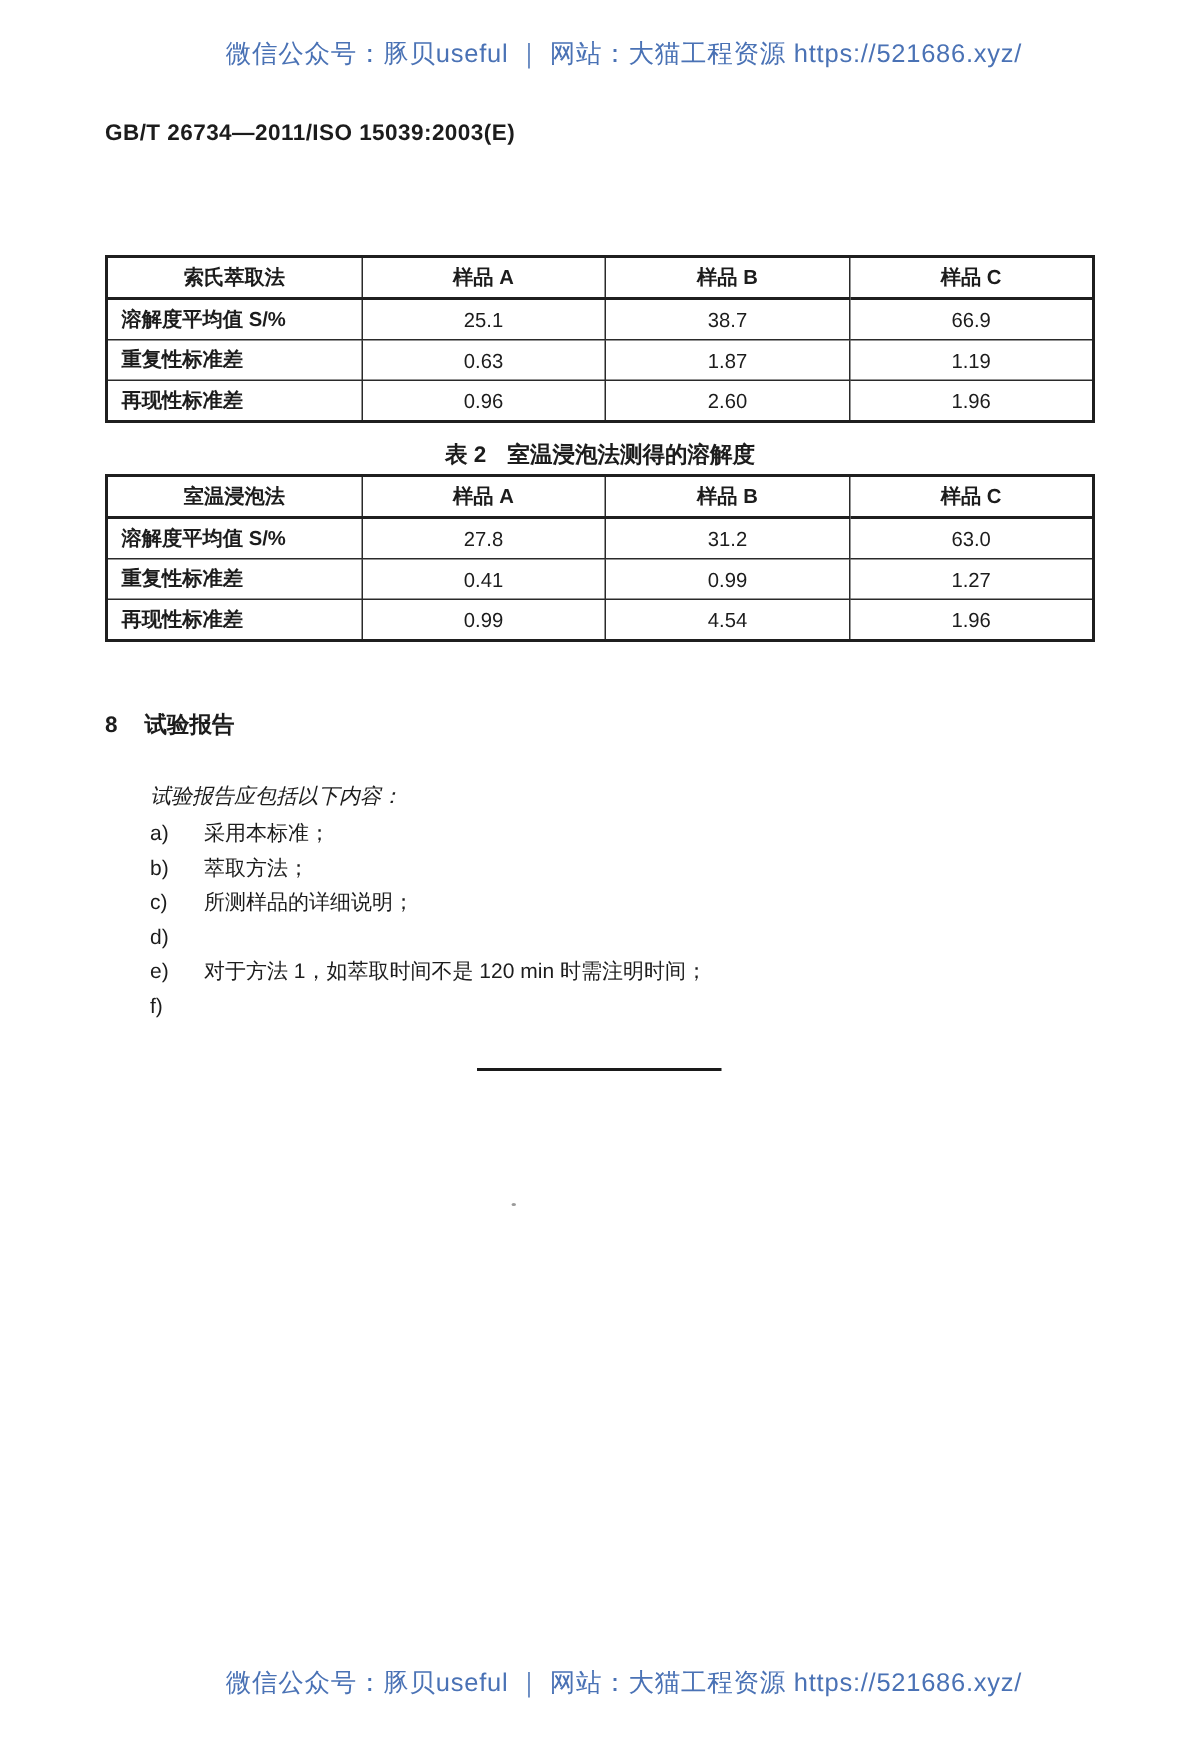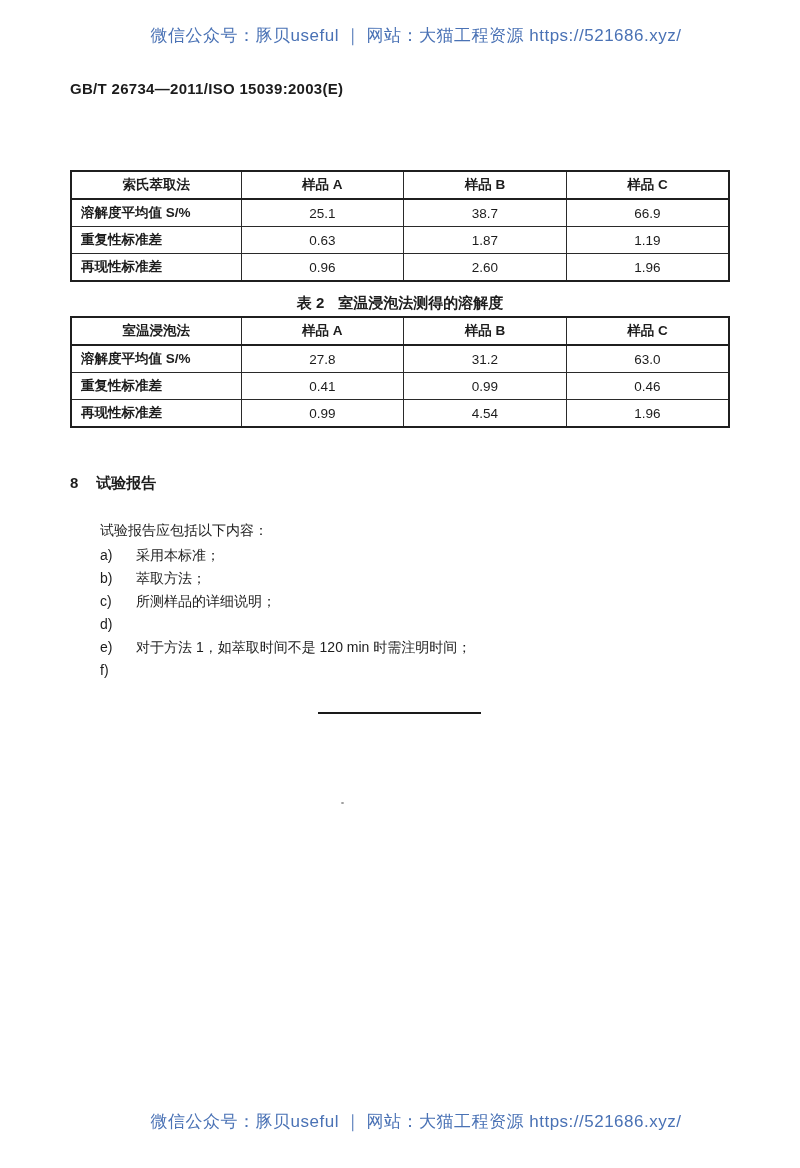--- a/index.html
+++ b/index.html
@@ -80,20 +80,21 @@
     top: 474px;
     font-size: 15px;
     font-weight: bold;
   }
   .sec-heading .sec-no { margin-right: 18px; }
   .sec-intro {
     position: absolute;
     left: 100px;
     top: 522px;
     font-size: 14px;
+    font-style: italic;
   }
   .report-list {
     position: absolute;
     left: 100px;
     top: 544px;
     width: 620px;
   }
   .report-item {
     display: flex;
     font-size: 14px;
@@ -193,21 +194,21 @@
       <tr>
         <td class="row-label">溶解度平均值 S/%</td>
         <td>27.8</td>
         <td>31.2</td>
         <td>63.0</td>
       </tr>
       <tr>
         <td class="row-label">重复性标准差</td>
         <td>0.41</td>
         <td>0.99</td>
-        <td>0.46</td>
+        <td>1.27</td>
       </tr>
       <tr>
         <td class="row-label">再现性标准差</td>
         <td>0.99</td>
         <td>4.54</td>
         <td>1.96</td>
       </tr>
     </tbody>
   </table>
 

